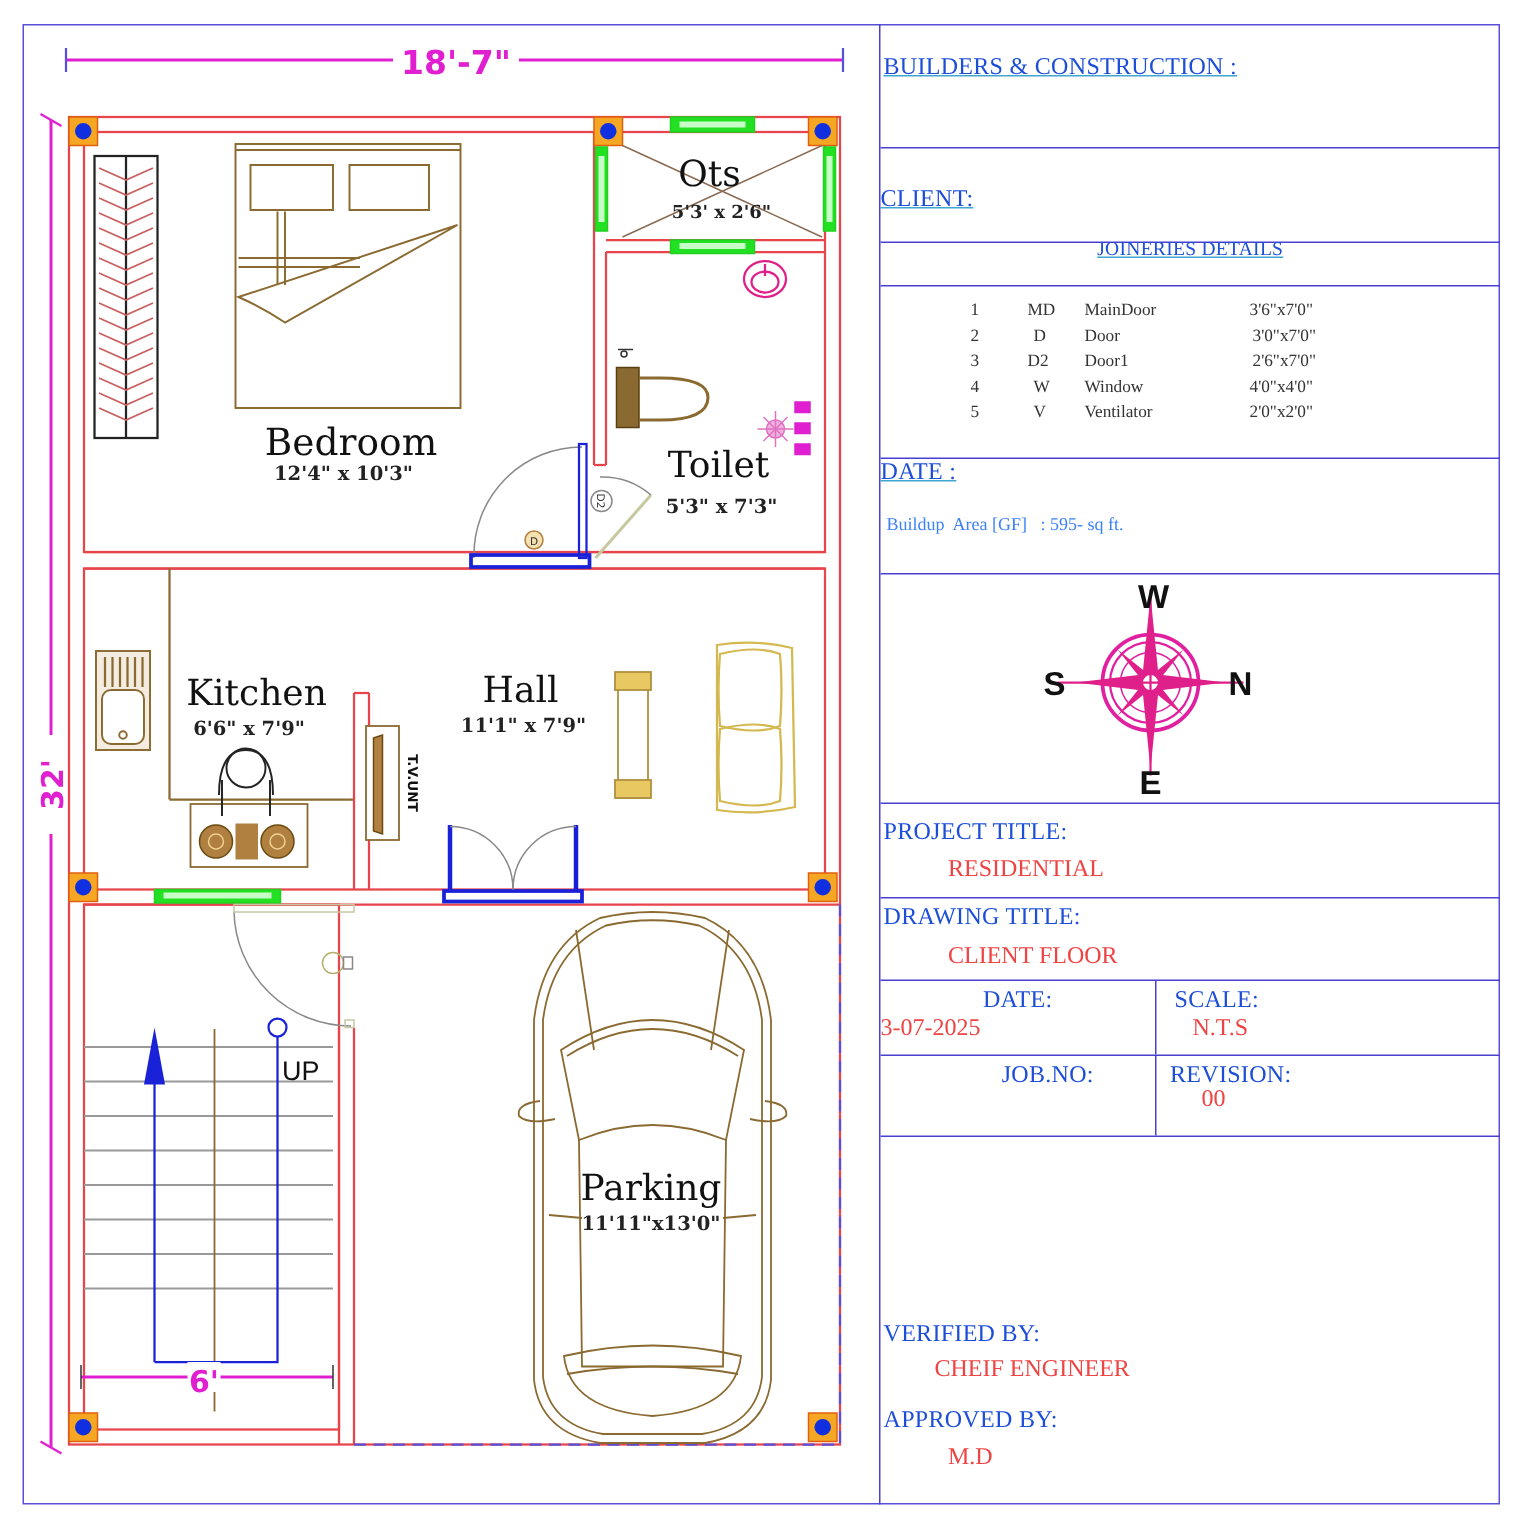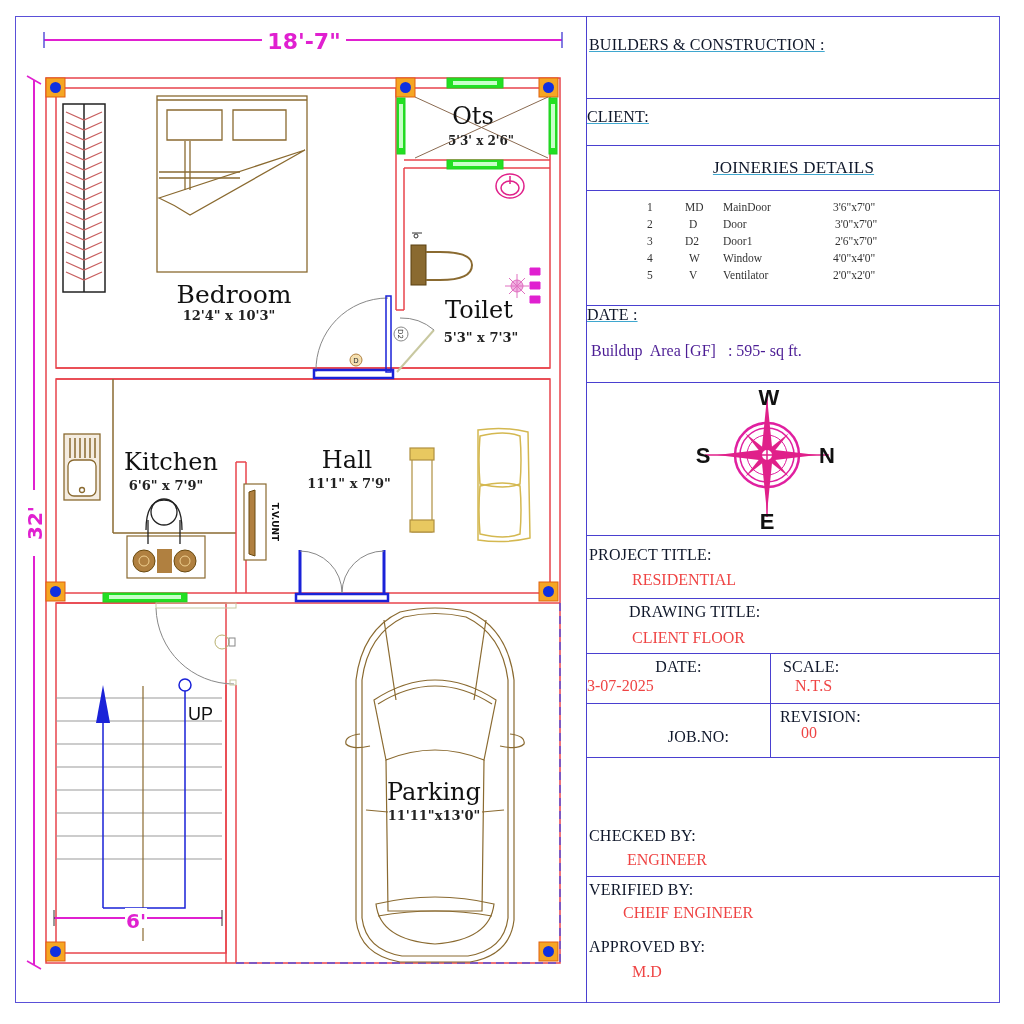--- a/index.html
+++ b/index.html
@@ -1,24 +1,24 @@
 <!DOCTYPE html>
 <html><head>
 <meta charset="utf-8">
 <style>
   html,body{margin:0;padding:0;background:#ffffff;}
   body{width:1024px;height:1024px;position:relative;overflow:hidden;font-family:"Liberation Serif",serif;}
   .frame{position:absolute;left:15px;top:16px;width:985px;height:987px;border:1.5px solid #5a50d8;box-sizing:border-box;}
   .plan{position:absolute;left:0;top:0;width:1024px;height:1024px;}
   .titleblock{position:absolute;left:586px;top:16px;width:414px;height:987px;border-left:1.5px solid #4a40d0;box-sizing:border-box;}
   .tb-row{position:absolute;left:0;width:100%;border-bottom:1.5px solid #4a40d0;box-sizing:border-box;}
-  .lbl{color:#0f172a;font-size:16px;letter-spacing:0.2px;}
+  .lbl{color:#1d4ed8;font-size:16px;letter-spacing:0.2px;}
   .ul{text-decoration:underline;text-decoration-color:#3fa7cf;}
   .val{color:#ef4444;font-size:16px;}
-  .red{color:#4c1d95;font-size:16px;}
+  .red{color:#3b82f6;font-size:12px;}
   table.jn{border-collapse:collapse;font-size:11.5px;color:#333;margin-left:60px;margin-top:8px;}
   table.jn td{padding:0 0 1px 0;line-height:16px;}
   .cell-split{position:absolute;top:0;bottom:0;left:183px;border-left:1.5px solid #4a40d0;}
   .room-name{font-family:"DejaVu Serif","Liberation Serif",serif;fill:#111;}
   .room-dim{font-family:"DejaVu Serif","Liberation Serif",serif;fill:#222;font-weight:bold;}
   .compass-lbl{font-family:"Liberation Sans",sans-serif;font-weight:bold;fill:#111;font-size:22px;}
 </style>
 </head>
 <body>
 
@@ -329,27 +329,27 @@
   </g>
 </svg>
 
 <div class="titleblock">
 
   <div class="tb-row" style="top:0;height:83px;">
     <div class="lbl ul" style="position:absolute;left:2px;top:20px;">BUILDERS &amp; CONSTRUCTION :</div>
     <div class="val" style="position:absolute;left:40px;top:52px;"></div>
   </div>
 
-  <div class="tb-row" style="top:83px;height:47px;">
+  <div class="tb-row" style="top:99px;height:47px;">
     <div class="lbl ul" style="position:absolute;left:0;top:9px;">CLIENT:</div>
     <div class="val" style="position:absolute;left:90px;top:9px;"></div>
   </div>
 
   <div class="tb-row" style="top:130px;height:45px;">
-    <div class="lbl ul" style="position:absolute;left:0;right:0;top:12px;text-align:center;font-size:17px;">JOINERIES DETAILS</div>
+    <div class="lbl ul" style="position:absolute;left:0;right:0;top:12px;text-align:center;font-size:13px;">JOINERIES DETAILS</div>
   </div>
 
   <div class="tb-row" style="top:175px;height:115px;">
     <table class="jn">
       <tbody>
           <tr>
         <td style="width:38px">1</td>
         <td style="width:38px">MD</td>
         <td style="width:110px">MainDoor</td>
         <td>3'6"x7'0"</td>
@@ -411,45 +411,41 @@
       <text class="compass-lbl" x="180" y="146" text-anchor="middle">E</text>
     </svg>
   </div>
 
   <div class="tb-row" style="top:520px;height:63px;">
     <div class="lbl" style="position:absolute;left:2px;top:10px;">PROJECT TITLE:</div>
     <div class="val" style="position:absolute;left:45px;top:35px;">RESIDENTIAL</div>
   </div>
 
   <div class="tb-row" style="top:583px;height:55px;">
-    <div class="lbl" style="position:absolute;left:2px;top:4px;margin-left:40px;">DRAWING TITLE:</div>
+    <div class="lbl" style="position:absolute;left:2px;top:4px;">DRAWING TITLE:</div>
     <div class="val" style="position:absolute;left:45px;top:30px;">CLIENT FLOOR</div>
   </div>
 
   <div class="tb-row" style="top:638px;height:50px;">
     <div class="cell-split"></div>
     <div class="lbl" style="position:absolute;left:0;width:183px;top:4px;text-align:center;">DATE:</div>
     <div class="val" style="position:absolute;left:0;width:183px;top:23px;text-align:left;">3-07-2025</div>
     <div class="lbl" style="position:absolute;left:196px;top:4px;">SCALE:</div>
     <div class="val" style="position:absolute;left:208px;top:23px;">N.T.S</div>
   </div>
 
   <div class="tb-row" style="top:688px;height:54px;">
     <div class="cell-split"></div>
-    <div class="lbl" style="position:absolute;left:0;width:183px;top:4px;text-align:center;padding-left:40px;box-sizing:border-box;margin-top:20px;">JOB.NO:</div>
+    <div class="lbl" style="position:absolute;left:0;width:183px;top:4px;text-align:center;padding-left:40px;box-sizing:border-box;">JOB.NO:</div>
     <div class="val" style="position:absolute;left:70px;top:24px;"></div>
     <div class="lbl" style="position:absolute;left:193px;top:4px;">REVISION:</div>
     <div class="val" style="position:absolute;left:214px;top:20px;">00</div>
   </div>
 
 
-  <div class="tb-row" style="top:807px;height:54px;">
-    <div class="lbl" style="position:absolute;left:2px;top:4px;">CHECKED BY:</div>
-    <div class="val" style="position:absolute;left:40px;top:28px;">ENGINEER</div>
-  </div>
 
   <div style="position:absolute;left:0;top:861px;width:100%;height:126px;">
     <div class="lbl" style="position:absolute;left:2px;top:4px;">VERIFIED BY:</div>
     <div class="val" style="position:absolute;left:36px;top:27px;">CHEIF ENGINEER</div>
     <div class="lbl" style="position:absolute;left:2px;top:61px;">APPROVED BY:</div>
     <div class="val" style="position:absolute;left:45px;top:86px;">M.D</div>
   </div>
 </div>
 
 </body></html>

